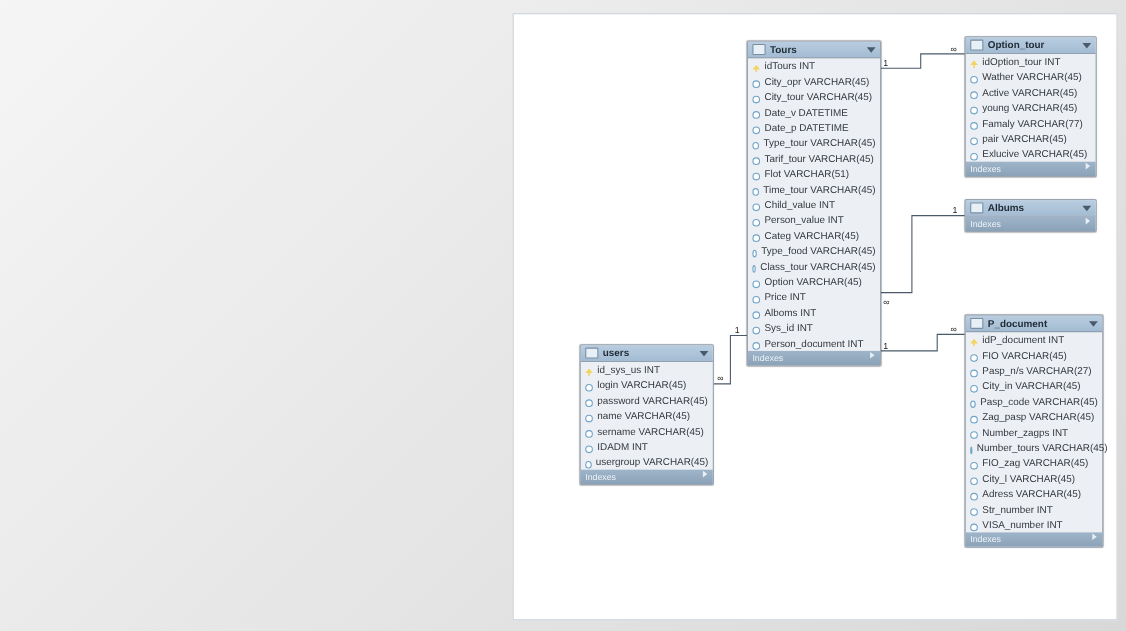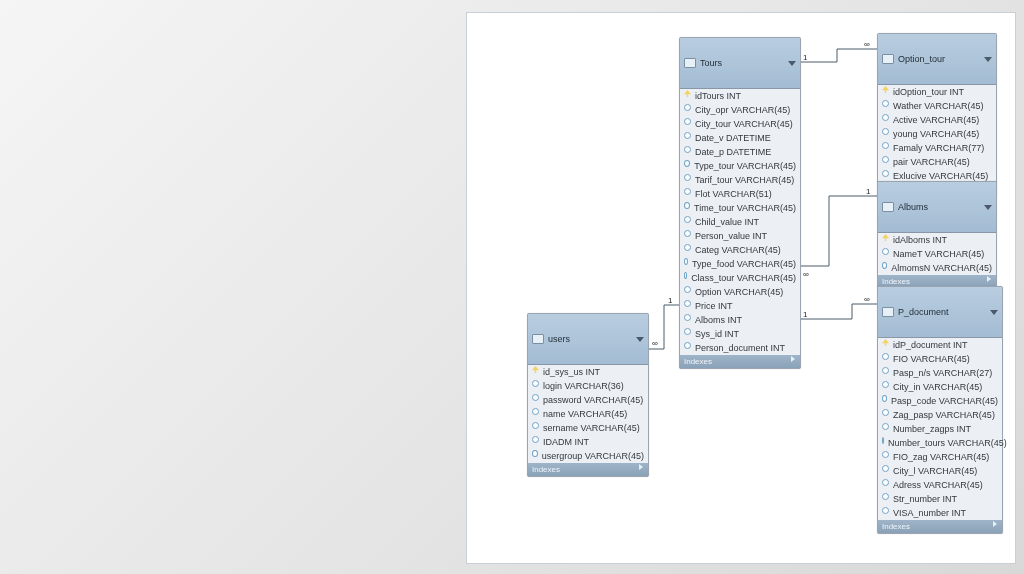--- a/index.html
+++ b/index.html
@@ -1,23 +1,23 @@
 <!DOCTYPE html>
 <html><head>
 <meta charset="utf-8">
 <style>
   html,body{margin:0;padding:0;width:1024px;height:574px;font-family:Arial,Helvetica,sans-serif;background:linear-gradient(135deg,#f5f5f5 0%,#d8d8d8 100%);overflow:hidden}
   .stage{position:relative;width:1024px;height:574px}
   .title{position:absolute;left:28px;top:255px;font-size:22px;color:#222}
   .panel{position:absolute;left:466px;top:12px;width:548px;height:550px;background:#fff;border:1px solid #c9cfd6}
   .tbl{position:absolute;background:#eceff3;border:1px solid #9aa5b1;border-radius:2px;box-shadow:0 0 1px rgba(0,0,0,.25);font-size:9px;color:#33393f}
-  .tbl-head{display:flex;align-items:center;background:linear-gradient(#b9cde0,#a3bcd3);border-bottom:1px solid #8797a8;padding:20px 4px;font-weight:normal;color:#1f2a34}
+  .tbl-head{display:flex;align-items:center;background:linear-gradient(#b9cde0,#a3bcd3);border-bottom:1px solid #8797a8;padding:2px 4px;font-weight:bold;color:#1f2a34}
   .tbl-head .ico{width:10px;height:8px;background:#e8f0f7;border:1px solid #7b8fa3;margin-right:4px;border-radius:1px}
   .tbl-head .tri{margin-left:auto;width:0;height:0;border-left:4px solid transparent;border-right:4px solid transparent;border-top:5px solid #4a5a6a}
-  .row{display:flex;align-items:flex-start;padding:1px 4px;line-height:12px;white-space:nowrap}
+  .row{display:flex;align-items:flex-end;padding:1px 4px;line-height:12px;white-space:nowrap}
   .row .b{width:7px;height:7px;border-radius:50%;background:#fff;border:1px solid #6fa3c7;margin-right:4px;box-sizing:border-box}
   .row.pk .b{background:#f4d35e;border:none;clip-path:polygon(50% 0,100% 60%,60% 60%,60% 100%,40% 100%,40% 60%,0 60%);border-radius:0}
   .tbl-foot{background:linear-gradient(#9fb4c8,#8aa2b8);color:#eef4fa;font-size:8px;padding:2px 4px;display:flex;align-items:flex-start}
   .tbl-foot .tri2{margin-left:auto;width:0;height:0;border-left:3px solid transparent;border-right:3px solid transparent;border-bottom:4px solid #e8f0f7;transform:rotate(90deg)}
   svg.links{position:absolute;left:0;top:0;width:548px;height:550px;pointer-events:none}
   .card{font-size:8px;fill:#222}
 </style>
 </head>
 <body>
 
@@ -52,21 +52,21 @@
         <span>users</span>
         <span class="tri"></span>
       </div>
       <div id="cols-users">
           <div class="row pk">
             <span class="b"></span>
             <span>id_sys_us INT</span>
           </div>
           <div class="row">
             <span class="b"></span>
-            <span>login VARCHAR(36)</span>
+            <span>login VARCHAR(45)</span>
           </div>
           <div class="row">
             <span class="b"></span>
             <span>password VARCHAR(45)</span>
           </div>
           <div class="row">
             <span class="b"></span>
             <span>name VARCHAR(45)</span>
           </div>
           <div class="row">
@@ -219,34 +219,20 @@
         <span class="tri2"></span>
       </div>
     </div>
 
     <div class="tbl" style="left:410px;top:168px;width:118px">
       <div class="tbl-head">
         <span class="ico"></span>
         <span>Albums</span>
         <span class="tri"></span>
       </div>
-      <div id="cols-albums">
-          <div class="row pk">
-            <span class="b"></span>
-            <span>idAlboms INT</span>
-          </div>
-          <div class="row">
-            <span class="b"></span>
-            <span>NameT VARCHAR(45)</span>
-          </div>
-          <div class="row">
-            <span class="b"></span>
-            <span>AlmomsN VARCHAR(45)</span>
-          </div>
-        </div>
       <div class="tbl-foot">
         <span>Indexes</span>
         <span class="tri2"></span>
       </div>
     </div>
 
     <div class="tbl" style="left:410px;top:273px;width:124px">
       <div class="tbl-head">
         <span class="ico"></span>
         <span>P_document</span>

